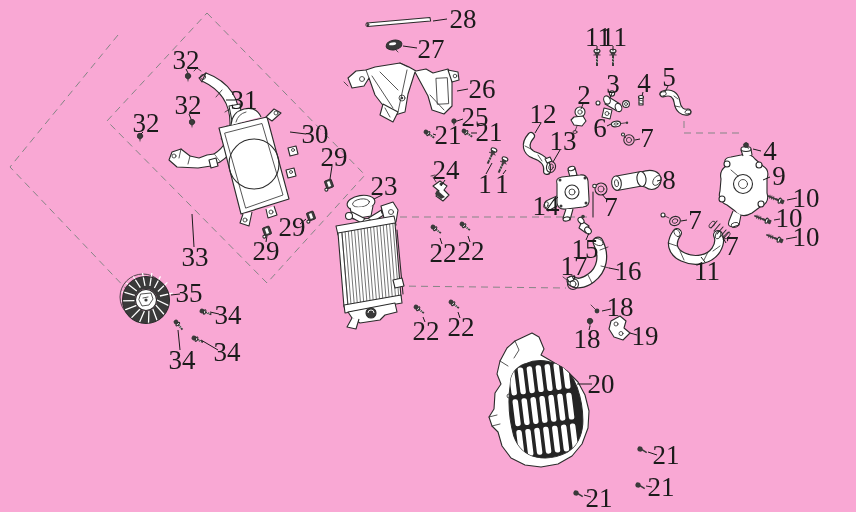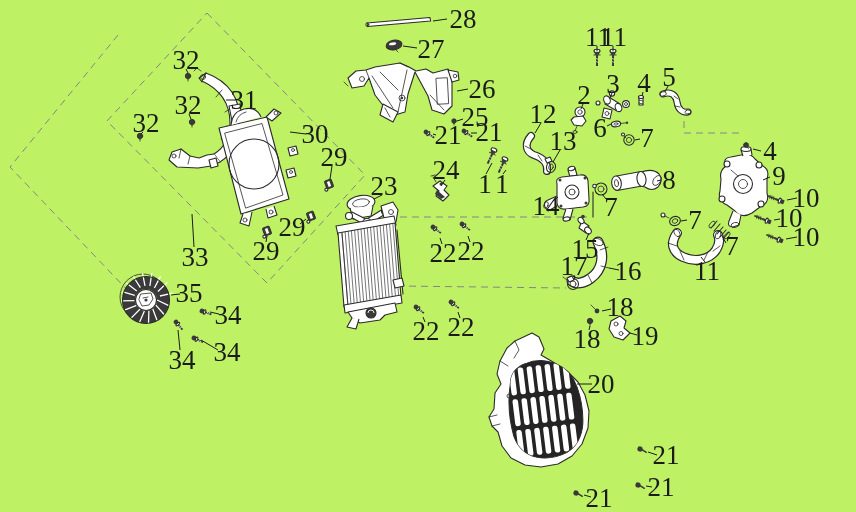--- a/index.html
+++ b/index.html
@@ -1,16 +1,16 @@
 <!DOCTYPE html>
 <html><head>
 <meta charset="utf-8">
 <style>
 html,body{margin:0;padding:0;background:#fff;}
-#canvas{position:relative;width:856px;height:512px;background:#bef264;overflow:hidden;}
+#canvas{position:relative;width:856px;height:512px;background:#f9a8d4;overflow:hidden;}
 svg{position:absolute;left:0;top:0;}
 .ln{fill:none;stroke:#2b2b2b;stroke-width:1.1;stroke-linecap:round;stroke-linejoin:round;}
 .ln2{fill:none;stroke:#2b2b2b;stroke-width:0.8;stroke-linecap:round;stroke-linejoin:round;}
 .wf{fill:#fff;stroke:#2b2b2b;stroke-width:1.1;stroke-linejoin:round;}
 .dk{fill:#3a3a3a;stroke:none;}
 .dkl{fill:none;stroke:#3a3a3a;stroke-width:1.8;stroke-linecap:round;}
 .dash{fill:none;stroke:#858585;stroke-width:1;stroke-dasharray:7 5;}
 .hatch{fill:none;stroke:#2b2b2b;stroke-width:0.65;}
 .tubeO{fill:none;stroke:#2b2b2b;stroke-linecap:round;stroke-linejoin:round;}
 .tubeI{fill:none;stroke:#fff;stroke-linecap:round;stroke-linejoin:round;}

